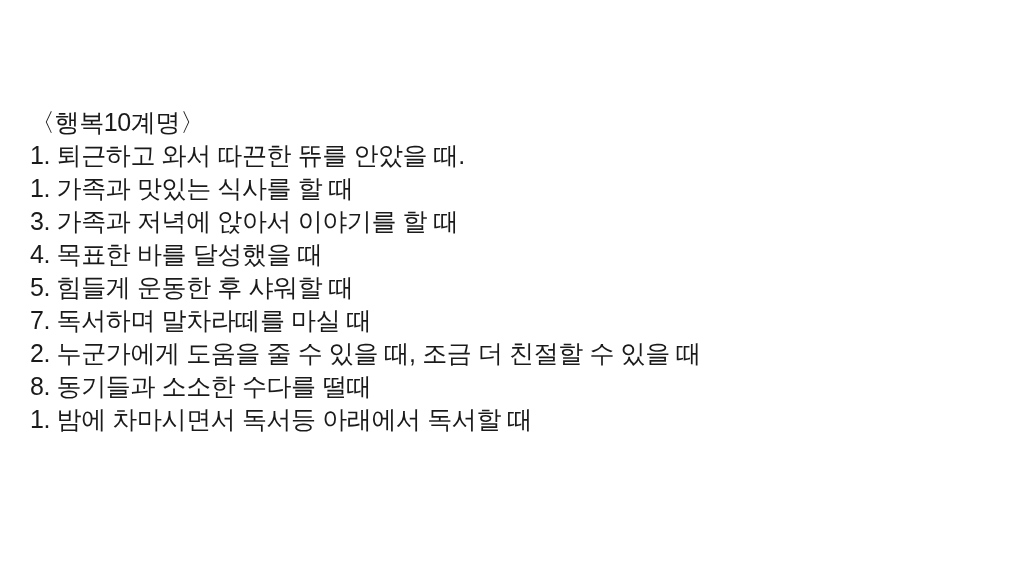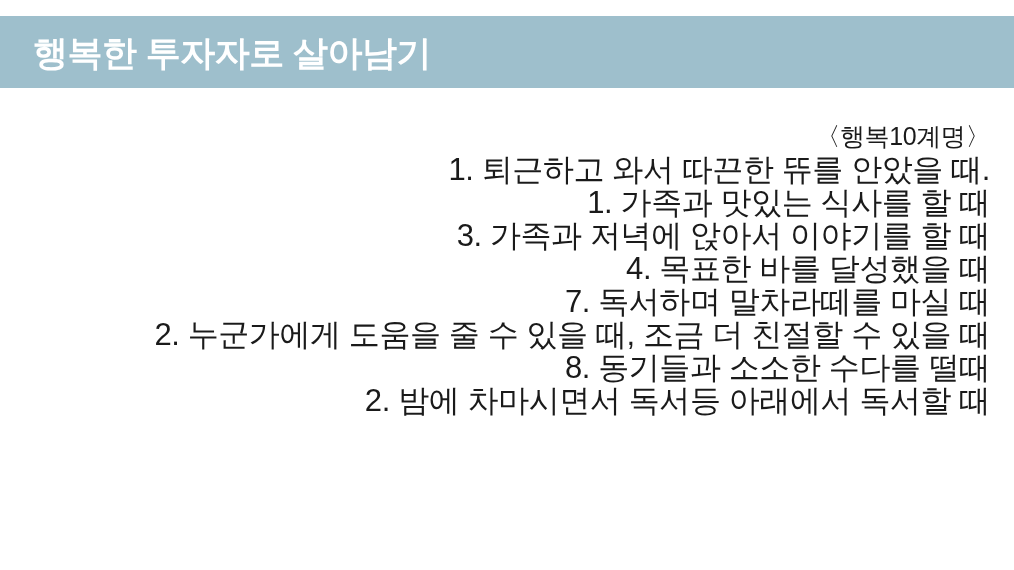--- a/index.html
+++ b/index.html
@@ -35,49 +35,46 @@
     color: #ffffff;
     font-size: 35px;
     font-weight: bold;
     letter-spacing: -0.5px;
     line-height: 1;
     white-space: nowrap;
   }
   .body-block {
     position: absolute;
     left: 30px;
-    top: 120px;
+    top: 106px;
     width: 960px;
-    text-align: right;
   }
   .body-line {
     color: #1a1a1a;
-    font-size: 31px;
+    font-size: 25px;
     line-height: 33px;
     letter-spacing: -0.4px;
     white-space: nowrap;
   }
   .body-line.heading {
     font-size: 25px;
   }
 </style>
 </head>
 <body>
 
 <div class="slide">
 
-  <div class="title-bar">
-    <div class="title-text">행복한 투자자로 살아남기</div>
-  </div>
 
   <div class="body-block">
     <div class="body-line heading">〈행복10계명〉</div>
     <div class="body-line">1. 퇴근하고 와서 따끈한 뜌를 안았을 때.</div>
     <div class="body-line">1. 가족과 맛있는 식사를 할 때</div>
     <div class="body-line">3. 가족과 저녁에 앉아서 이야기를 할 때</div>
     <div class="body-line">4. 목표한 바를 달성했을 때</div>
+    <div class="body-line">5. 힘들게 운동한 후 샤워할 때</div>
     <div class="body-line">7. 독서하며 말차라떼를 마실 때</div>
     <div class="body-line">2. 누군가에게 도움을 줄 수 있을 때, 조금 더 친절할 수 있을 때</div>
     <div class="body-line">8. 동기들과 소소한 수다를 떨때</div>
-    <div class="body-line">2. 밤에 차마시면서 독서등 아래에서 독서할 때</div>
+    <div class="body-line">1. 밤에 차마시면서 독서등 아래에서 독서할 때</div>
   </div>
 
 </div>
 
 </body></html>

